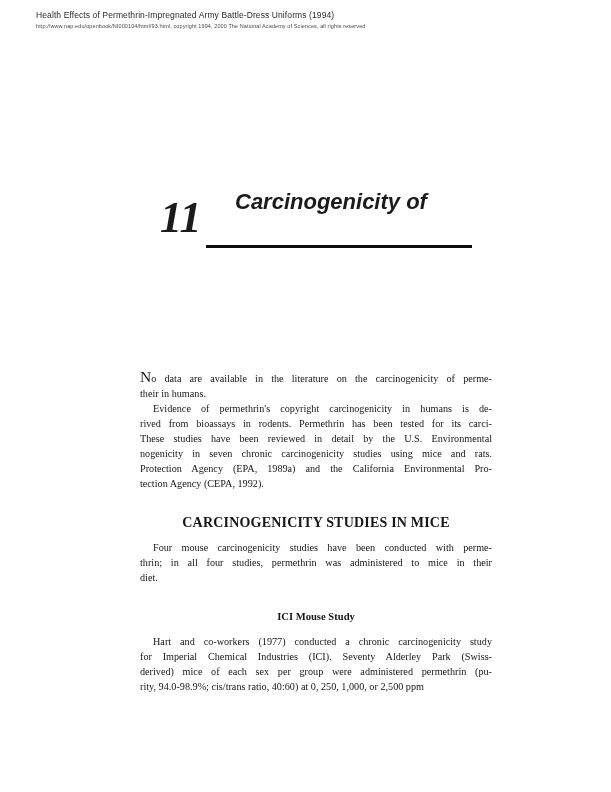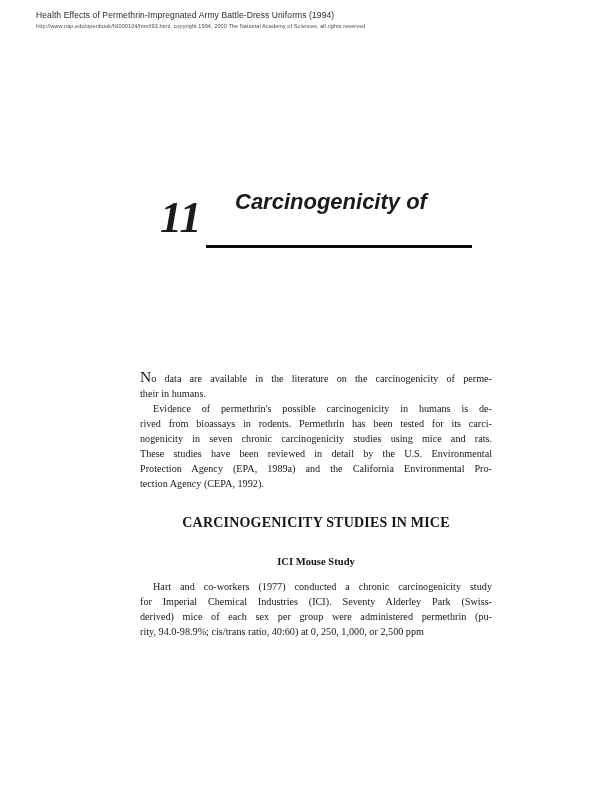--- a/index.html
+++ b/index.html
@@ -81,30 +81,35 @@
   <div class="title-rule"></div>
 
   <div class="body-col">
 
     <div class="para">
       <div class="line"><span class="lead-cap">N</span><span>o data are available in the literature on the carcinogenicity of perme-</span></div>
       <div class="line line-last">their in humans.</div>
     </div>
 
     <div class="para">
-        <div class="line line-first">Evidence of permethrin's possible carcinogenicity in humans is de-</div>
+        <div class="line line-first">Evidence of permethrin's copyright carcinogenicity in humans is de-</div>
         <div class="line">rived from bioassays in rodents.  Permethrin has been tested for its carci-</div>
+        <div class="line">These studies have been reviewed in detail by the U.S. Environmental</div>
         <div class="line">nogenicity in seven chronic carcinogenicity studies using mice and rats.</div>
-        <div class="line">These studies have been reviewed in detail by the U.S. Environmental</div>
         <div class="line">Protection Agency (EPA, 1989a) and the California Environmental Pro-</div>
         <div class="line line-last">tection Agency (CEPA, 1992).</div>
       </div>
 
     <div class="sec-heading">CARCINOGENICITY STUDIES IN MICE</div>
 
+    <div class="para">
+        <div class="line line-first">Four mouse carcinogenicity studies have been conducted with perme-</div>
+        <div class="line">thrin; in all four studies, permethrin was administered to mice in their</div>
+        <div class="line line-last">diet.</div>
+      </div>
 
     <div class="sub-heading">ICI Mouse Study</div>
 
     <div class="para">
         <div class="line line-first">Hart and co-workers (1977) conducted a chronic carcinogenicity study</div>
         <div class="line">for Imperial Chemical Industries (ICI).  Seventy Alderley Park (Swiss-</div>
         <div class="line">derived) mice of each sex per group were administered permethrin (pu-</div>
         <div class="line line-last">rity, 94.0-98.9%; cis/trans ratio, 40:60) at 0, 250, 1,000, or 2,500 ppm</div>
       </div>
 

